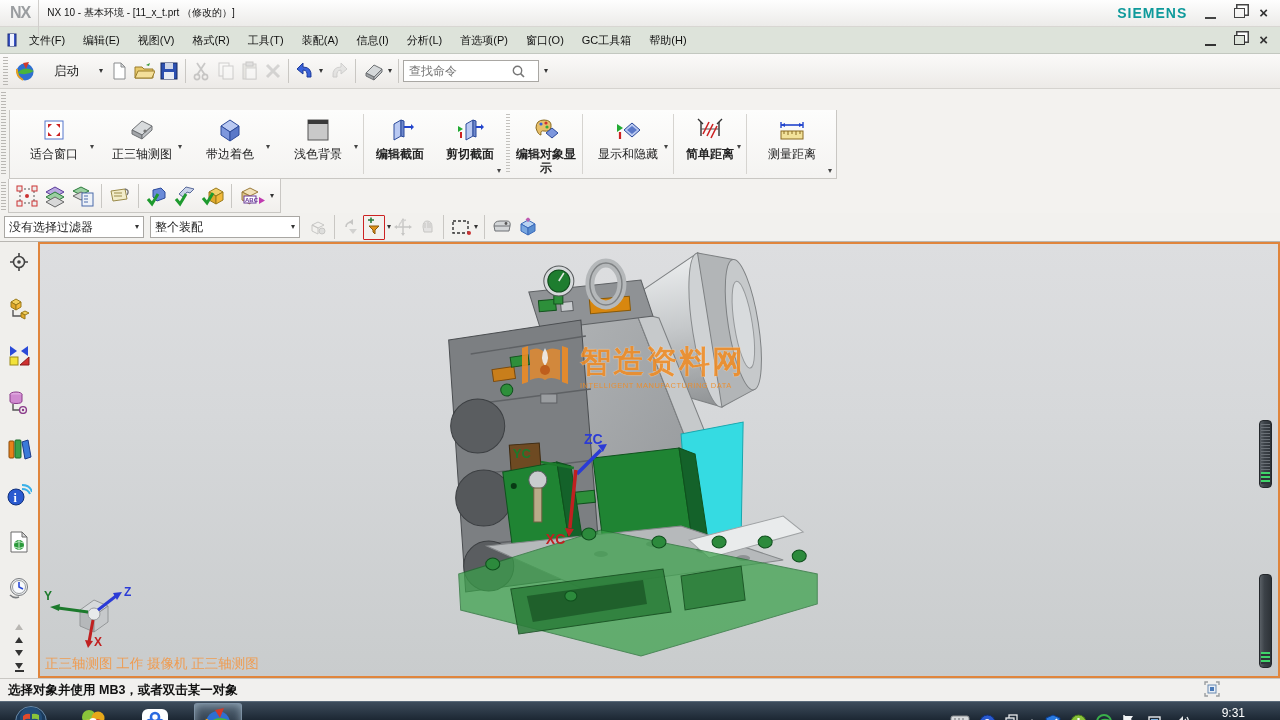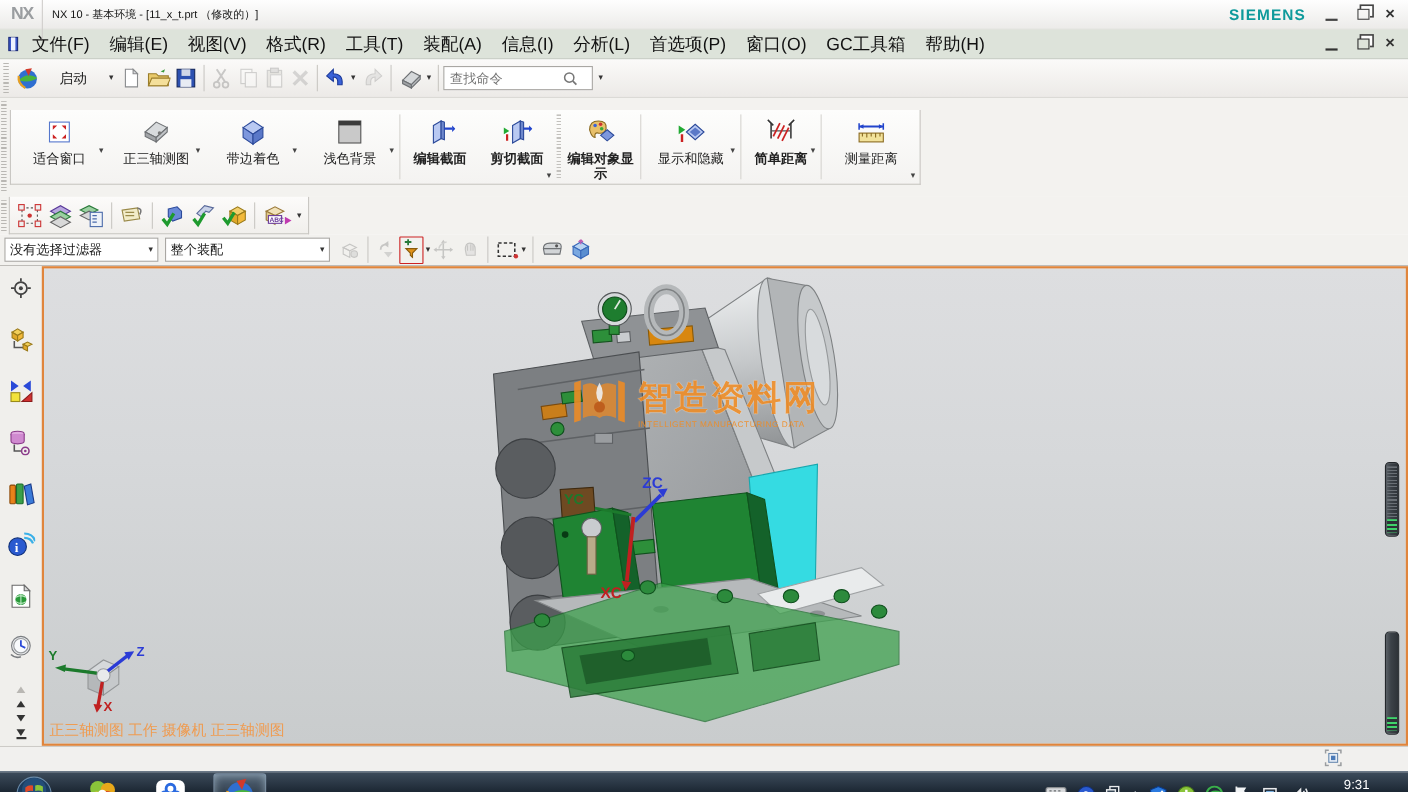--- a/index.html
+++ b/index.html
@@ -17,32 +17,32 @@
   #nx-logo{font-weight:bold;font-size:16px;color:#9a9da0;letter-spacing:-1px;padding:0 8px 0 10px;}
   #title-text{font-size:10px;color:#111;border-left:1px solid #d0cecb;padding:16px 8px;}
   #brand{margin-left:auto;color:#0E9A9B;font-weight:bold;font-size:14px;letter-spacing:1px;padding-right:18px;}
   .winctl{display:flex;align-items:center;gap:14px;padding-right:12px;}
   .wc-min{width:11px;height:9px;border-bottom:2px solid #444;}
   .wc-restore{width:9px;height:8px;border:1.5px solid #444;box-shadow:3px -3px 0 -0.5px #fff,3px -3px 0 1px #444;margin-left:4px;}
   .wc-close{font-size:15px;font-weight:bold;color:#333;line-height:12px;}
 
   
   #menubar{height:26px;background:#dde3da;border-bottom:1px solid #c3c8c0;padding-left:4px;}
-  .menu-item{padding:4px 9px;font-size:16px;color:#111;}
+  .menu-item{padding:4px 9px;font-size:11px;color:#111;}
   #menubar .winctl{margin-left:auto;}
   #menubar .wc-min,#menubar .wc-restore{border-color:#333;}
 
   
   #quickbar{height:34px;background:linear-gradient(#fbfaf9,#eceae7);border-bottom:1px solid #d5d3cf;padding-left:2px;}
   #start-btn{display:flex;align-items:center;gap:18px;padding:2px 4px;font-size:12.5px;}
   #searchbox{display:flex;align-items:center;background:#fff;border:1px solid #a9a7a3;height:20px;width:128px;padding:0 3px;}
   #searchbox input{border:none;outline:none;width:100px;font-size:12px;font-family:inherit;}
 
   
-  #ribbonrow{height:90px;background:#f3f2ef;display:flex;align-items:center;}
+  #ribbonrow{height:90px;background:#f3f2ef;display:flex;align-items:flex-end;}
   #ribbonbox{display:flex;align-items:stretch;background:linear-gradient(#fdfdfc,#f4f3f1);border:1px solid #c9c7c3;border-top:none;margin-left:1px;}
   .rbtn{display:flex;flex-direction:column;align-items:center;justify-content:flex-start;width:84px;padding:6px 2px 2px;position:relative;}
   .rbtn .rlabel{margin-top:4px;font-size:12px;color:#222;text-align:center;line-height:1.15;}
   .rbtn .rdrop{position:absolute;right:4px;top:32px;font-size:8px;color:#444;}
   .rbtn .rdrop-bottom{position:absolute;right:4px;bottom:3px;font-size:8px;color:#444;}
   .rsep{width:1px;background:#d6d4d0;margin:4px 1px;}
   .rsep-dot{width:4px;background:repeating-linear-gradient(#c3c1bd 0 1px,transparent 1px 3px);margin:4px 1px;}
   .rbtn.narrow{width:66px;font-weight:bold;}
 
   
@@ -674,20 +674,21 @@
         <path d="M46 64 l-3 -8 8 1z" fill="#c02020"></path>
       <text x="2" y="16" font-size="12" font-weight="bold" fill="#1c7a2c">Y</text>
       <text x="82" y="12" font-size="12" font-weight="bold" fill="#2b3bd6">Z</text>
       <text x="52" y="62" font-size="12" font-weight="bold" fill="#c02020">X</text>
     </svg>
     <div id="view-status">正三轴测图 工作 摄像机 正三轴测图</div>
   </div>
 </div>
 
 <div id="statusbar">
+  <span>选择对象并使用 MB3，或者双击某一对象</span>
   <span id="status-icon">
     <svg width="16" height="16" viewBox="0 0 16 16">
         <path d="M1 4 V1 H4 M12 1 H15 V4 M15 12 V15 H12 M4 15 H1 V12" fill="none" stroke="#9a9da0" stroke-width="1.4"></path>
         <rect x="4" y="4" width="8" height="8" fill="#e8eef6" stroke="#6a8ab0"></rect>
         <rect x="6" y="6" width="4" height="4" fill="#4a7ab8"></rect>
       </svg>
   </span>
 </div>
 
 <div id="taskbar">

